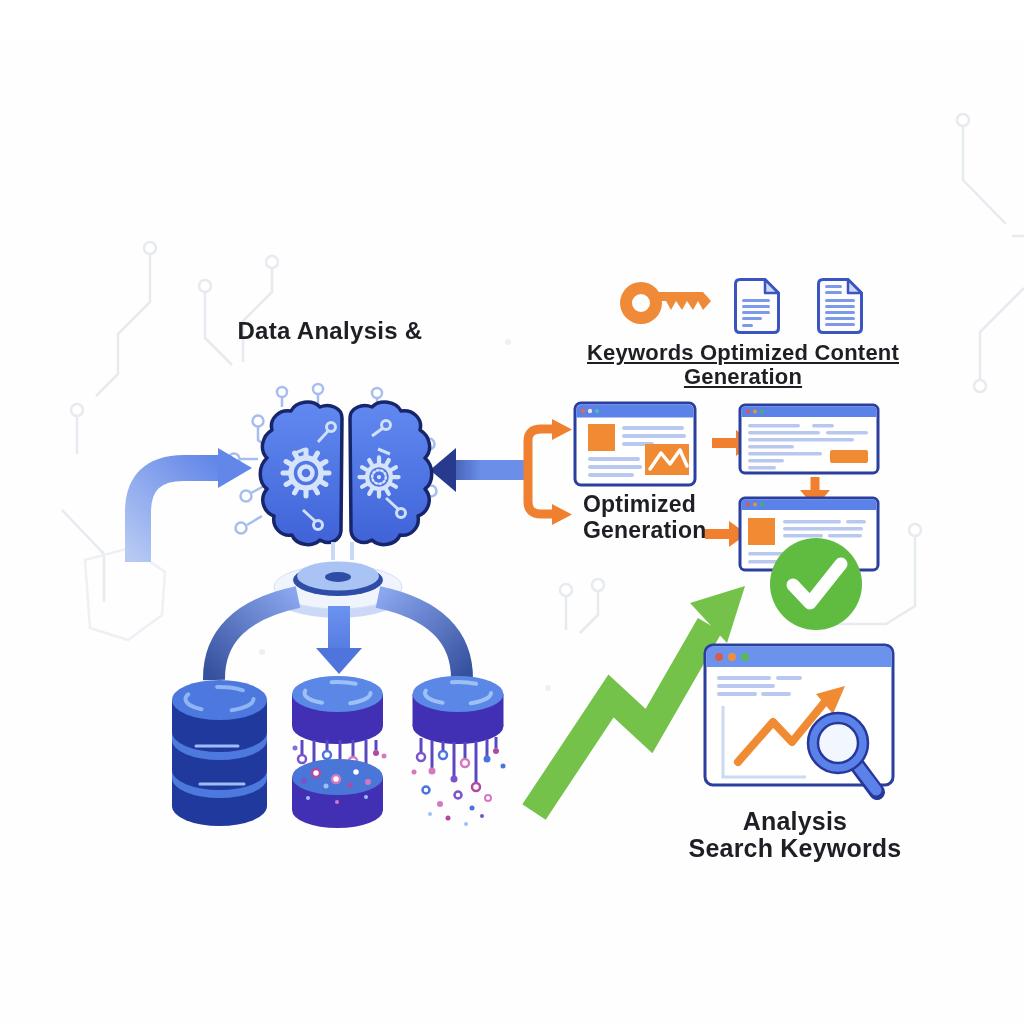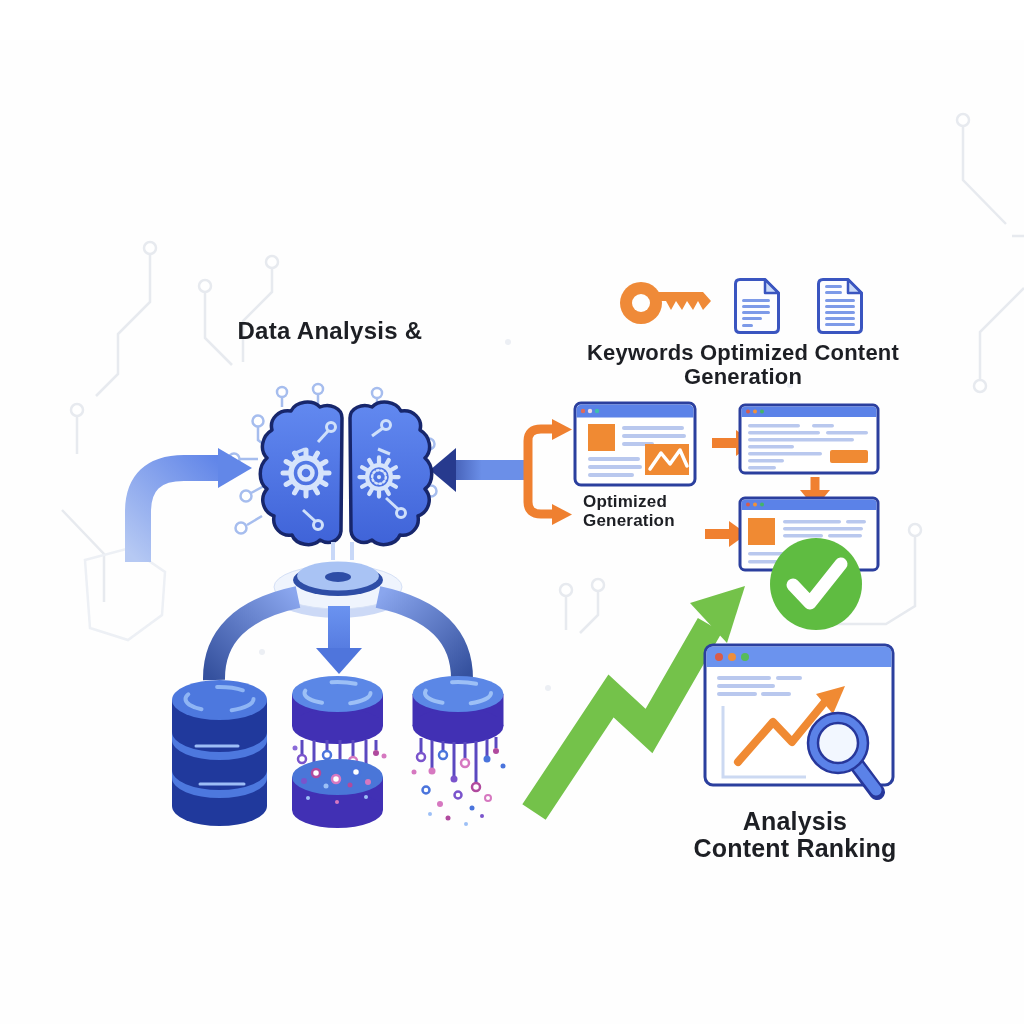--- a/index.html
+++ b/index.html
@@ -5,22 +5,22 @@
   html,body{margin:0;padding:0;background:#ffffff;}
   .canvas{
     position:relative;width:1024px;height:1008px;background:#fefefe;
     font-family:"Liberation Sans", sans-serif;overflow:hidden;margin-top:40px;
   }
   .canvas svg{position:absolute;left:0;top:0;}
   .label{position:absolute;color:#1d1f24;font-weight:bold;line-height:1.08;}
   .label .ln{white-space:nowrap;}
   .lbl-center{text-align:center;}
   .lbl-ml{left:180px;top:278px;width:300px;font-size:24px;letter-spacing:.3px;}
-  .lbl-kw{left:563px;top:301px;width:360px;font-size:22px;letter-spacing:.2px;}
-  .lbl-opt{left:583px;top:452px;font-size:17px;letter-spacing:.2px;line-height:1.12;}
+  .lbl-kw{left:563px;top:301px;width:360px;font-size:22px;letter-spacing:.2px;text-decoration:underline;}
+  .lbl-opt{left:583px;top:452px;font-size:23px;letter-spacing:.2px;line-height:1.12;}
   .lbl-rank{left:650px;top:768px;width:290px;font-size:25px;letter-spacing:.2px;}
 </style>
 </head>
 <body>
 
 <div class="canvas">
 
 <svg width="1024" height="1024" viewBox="0 0 1024 1024">
   <defs>
     <linearGradient id="gBrain" x1="0" y1="0" x2="0" y2="1">
@@ -412,16 +412,16 @@
   <div class="ln">Generation</div>
 </div>
 
 <div class="label lbl-opt">
   <div class="ln">Optimized</div>
   <div class="ln">Generation</div>
 </div>
 
 <div class="label lbl-rank lbl-center">
   <div class="ln">Analysis</div>
-  <div class="ln">Content Ranking</div>
+  <div class="ln">Search Keywords</div>
 </div>
 
 </div>
 
 </body></html>

